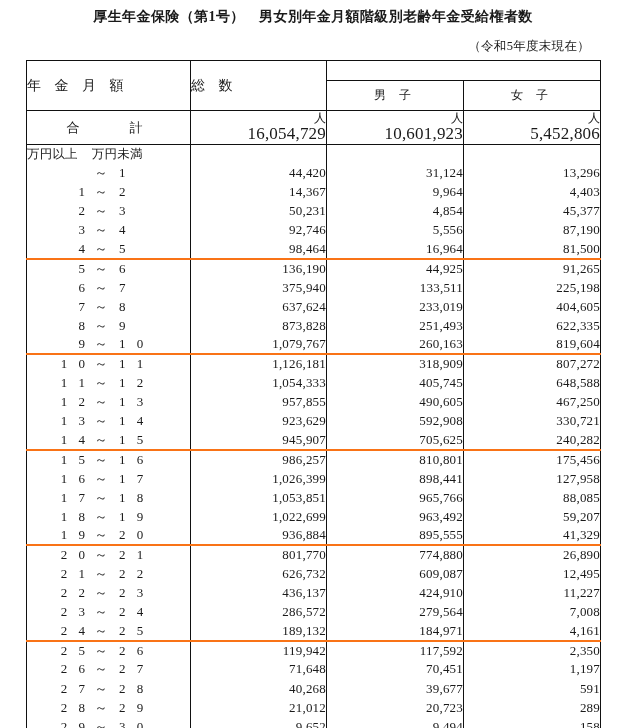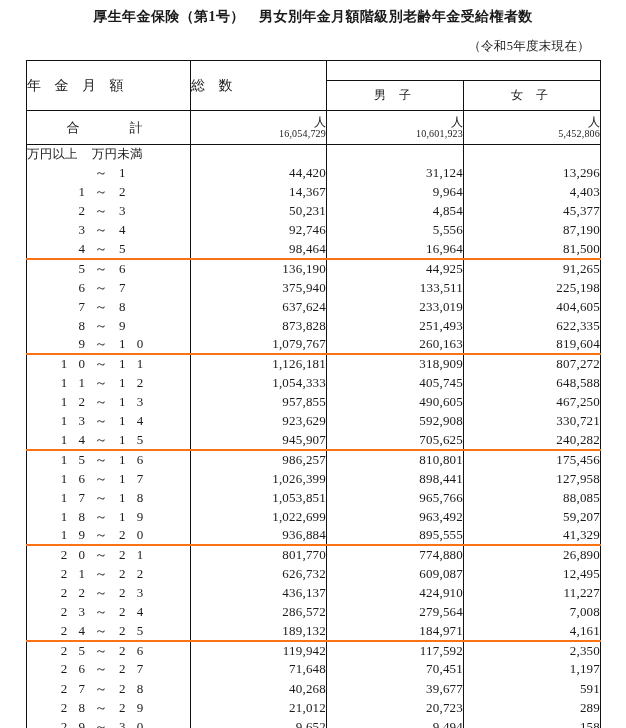--- a/index.html
+++ b/index.html
@@ -96,21 +96,21 @@
     text-align: right;
     padding-right: 5px;
     line-height: 1.08;
   }
   .unit-num .unit {
     display: block;
     font-size: 12px;
   }
   .unit-num .num {
     display: block;
-    font-size: 10px;
+    font-size: 17px;
     letter-spacing: 0.2px;
   }
 
   
   .row-bandhdr td {
     height: 19px;
     font-size: 12.5px;
   }
   .bandhdr-label {
     text-align: left;

